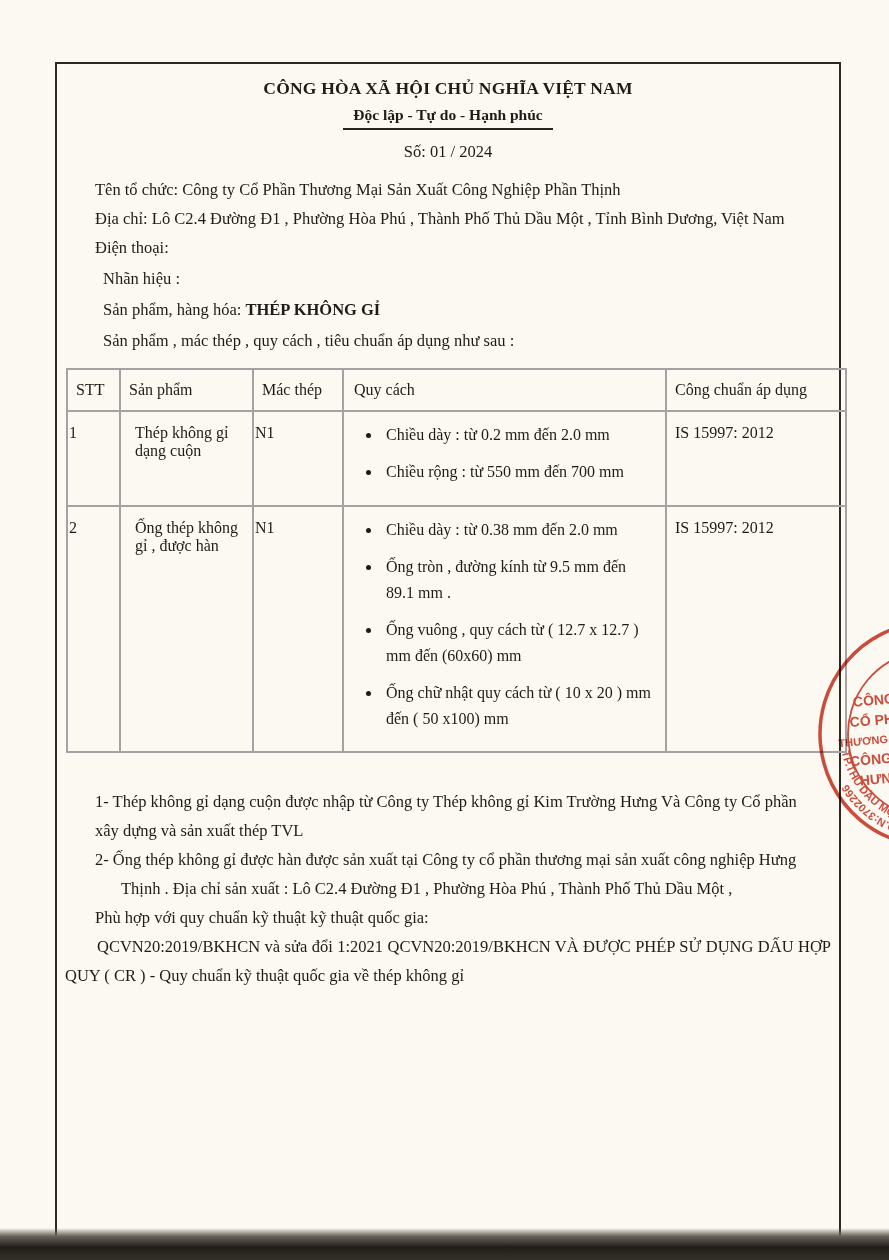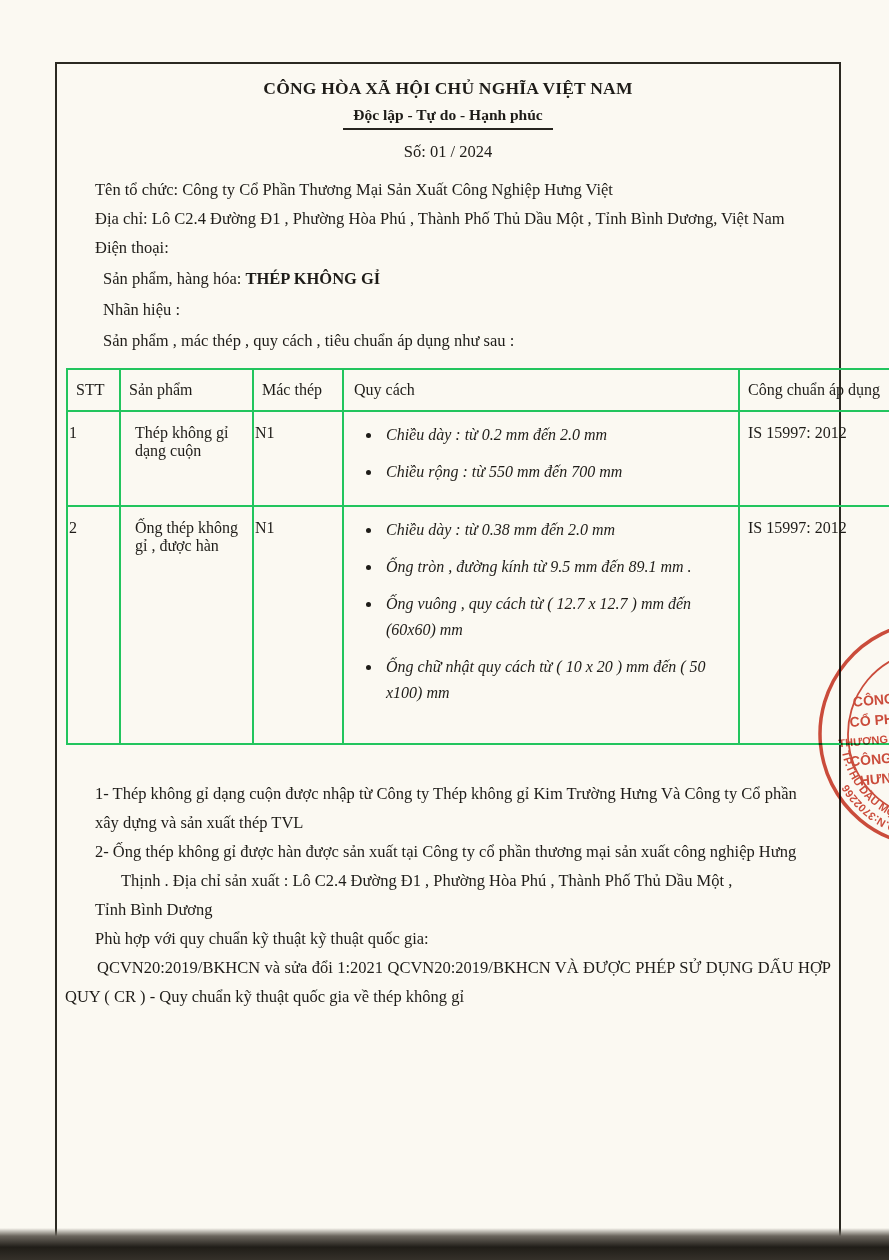--- a/index.html
+++ b/index.html
@@ -31,43 +31,43 @@
   .p2 { margin:2px 30px 0 38px; }
   .bold { font-weight:bold; }
   table.spec {
     border-collapse:collapse;
     margin:13px 0 0 1px;
     width:774px;
     table-layout:fixed;
     font-size:16px;
   }
   table.spec th, table.spec td {
-    border:2px solid #22c55e;
+    border:2px solid #a3a3a3;
     vertical-align:top;
     font-weight:normal;
     text-align:left;
     box-sizing:border-box;
   }
   table.spec th { vertical-align:middle; height:42px; padding:4px 8px; }
   th.c-stt, td.c-stt { width:53px; text-align:center; }
   th.c-sp,  td.c-sp  { width:133px; }
   th.c-mt,  td.c-mt  { width:90px; text-align:left; }
-  th.c-qc,  td.c-qc  { width:396px; }
+  th.c-qc,  td.c-qc  { width:323px; }
   th.c-tc,  td.c-tc  { width:180px; }
   th.c-sp { padding-left:14px; }
   th.c-mt { text-align:left; padding-left:10px; }
   td.c-stt { padding-top:12px; }
   td.c-sp { padding:12px 12px 8px 14px; text-align:justify; }
   td.c-mt { padding-top:12px; text-align:center; }
   td.c-tc { padding:12px 6px 8px 8px; }
   td.c-qc { padding:10px 8px 8px 0; }
   tr.r1 td { height:95px; }
   tr.r2 td { height:238px; }
   ul.specs { margin:0; padding:0 0 0 38px; list-style:disc outside; }
-  ul.specs li { line-height:26px; margin:0 0 11px 0; padding-left:4px;font-style:italic; }
+  ul.specs li { line-height:26px; margin:0 0 11px 0; padding-left:4px; }
   .notes { margin-top:34px; }
   .note-item1 { margin:0 10px 0 30px; }
   .note-item2 { margin:0 10px 0 30px; padding-left:26px; text-indent:-26px; }
   .note-province { margin:0 10px 0 30px; }
   .note-conform { margin:0 10px 0 30px; }
   .note-reg { margin:0 0 0 0; text-indent:32px; text-align:justify; }
   .scan-band {
     position:absolute; left:0; bottom:0; width:889px; height:32px;
     background:linear-gradient(to bottom, rgba(80,76,68,0) 0%, #6b665e 25%, #201d18 60%, #35312a 100%);
   }
@@ -84,25 +84,25 @@
   <div class="frame">
 
     <p class="nat-header">CÔNG HÒA XÃ HỘI CHỦ NGHĨA VIỆT NAM</p>
     <p class="motto">
       <span>Độc lập - Tự do - Hạnh phúc</span>
     </p>
 
     <p class="doc-number">Số: 01 / 2024</p>
 
     <div class="body-text">
-      <p class="p0">Tên tổ chức: Công ty Cổ Phần Thương Mại Sản Xuất Công Nghiệp Hưng Việt</p>
+      <p class="p0">Tên tổ chức: Công ty Cổ Phần Thương Mại Sản Xuất Công Nghiệp Phần Thịnh</p>
       <p class="p1">Địa chỉ: Lô C2.4 Đường Đ1 , Phường Hòa Phú , Thành Phố Thủ Dầu Một , Tỉnh Bình Dương, Việt Nam</p>
       <p class="p1">Điện thoại:</p>
+      <p class="p2">Nhãn hiệu :</p>
       <p class="p2"><span>Sản phẩm, hàng hóa: </span><span class="bold">THÉP KHÔNG GỈ</span></p>
-      <p class="p2">Nhãn hiệu :</p>
       <p class="p2">Sản phẩm , mác thép , quy cách , tiêu chuẩn áp dụng như sau :</p>
     </div>
 
     <table class="spec">
       <thead>
         <tr>
           <th class="c-stt">STT</th>
           <th class="c-sp">Sản phẩm</th>
           <th class="c-mt">Mác thép</th>
           <th class="c-qc" style="padding-left:10px;">Quy cách</th>
@@ -135,21 +135,20 @@
             </ul>
           </td>
           <td class="c-tc">IS 15997: 2012</td>
         </tr>
       </tbody>
     </table>
 
     <div class="notes body-text">
       <p class="note-item1">1-  Thép không gỉ dạng cuộn được nhập từ Công ty Thép không gỉ Kim Trường Hưng Và Công ty Cổ phần xây dựng và sản xuất thép TVL</p>
       <p class="note-item2">2-  Ống thép không gỉ được hàn được sản xuất tại Công ty cổ phần thương mại sản xuất công nghiệp Hưng Thịnh . Địa chỉ sản xuất : Lô C2.4 Đường Đ1 , Phường Hòa Phú , Thành Phố Thủ Dầu Một ,</p>
-      <p class="note-province">Tỉnh Bình Dương</p>
       <p class="note-conform">Phù hợp với quy chuẩn kỹ thuật kỹ thuật quốc gia:</p>
       <p class="note-reg">QCVN20:2019/BKHCN  và  sửa  đổi  1:2021  QCVN20:2019/BKHCN  VÀ  ĐƯỢC PHÉP SỬ DỤNG DẤU HỢP QUY ( CR ) -  Quy chuẩn kỹ thuật quốc gia về thép không gỉ</p>
     </div>
 
   </div>
 
   <div class="stamp">
     <svg width="252" height="252" viewBox="0 0 252 252" xmlns="http://www.w3.org/2000/svg">
       <g stroke="#c83523" fill="none">
         <circle cx="126" cy="126" r="112" stroke-width="3.5"></circle>

